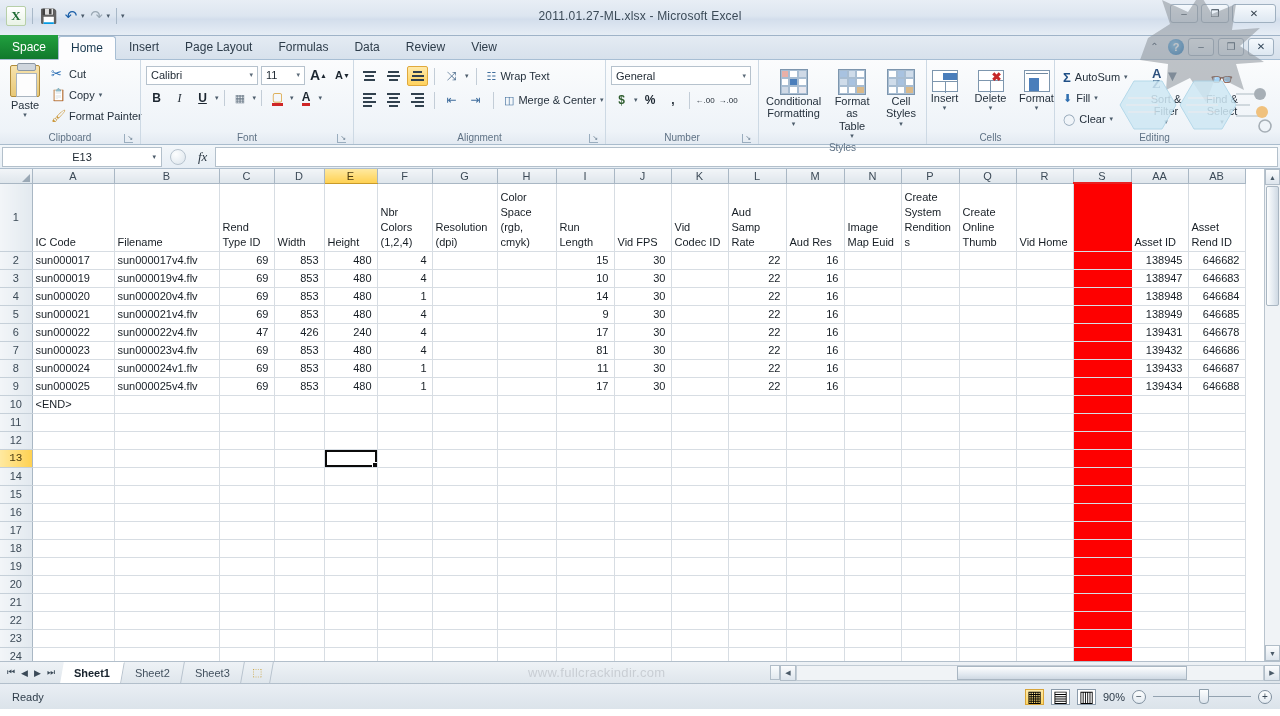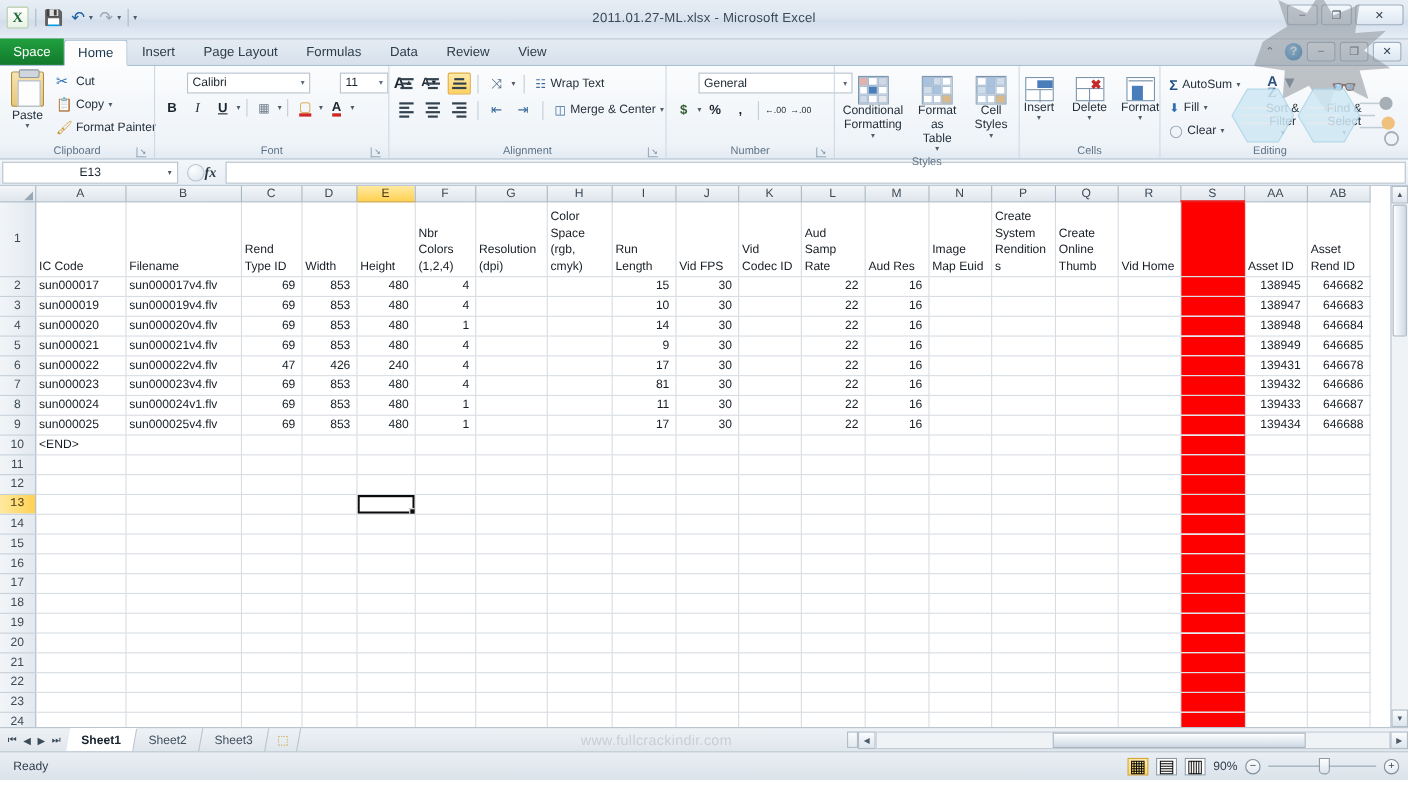--- a/index.html
+++ b/index.html
@@ -124,21 +124,21 @@
   .ico.clip::after {
     content: ''; position: absolute; left: 5px; top: 7px; width: 19px; height: 22px;
     background: #fdfdfd; border: 1px solid #a9b4bf;
   }
   .ico.scissors { width: 14px; height: 14px; color: #2b6fb5; font-size: 13px; line-height: 14px; }
   .ico.copy2 { width: 14px; height: 14px; font-size: 12px; color: #3a7cc0; line-height: 14px;}
   .ico.brush { width: 14px; height: 14px; font-size: 12px; color: #c8912c; line-height: 14px;}
 
   .inputbox {
     height: 19px; border: 1px solid #b6c2cd; background: #fff; font-size: 11px;
-    display: flex; align-items: center; padding: 0 2px 0 4px; color: #1d2731; margin-left: 24px;
+    display: flex; align-items: center; padding: 0 2px 0 4px; color: #1d2731;
   }
   .inputbox .cv { margin-left: auto; font-size: 7px; color: #5c6b79; padding: 0 2px; }
 
   .sqbtn {
     width: 21px; height: 20px; display: flex; align-items: center; justify-content: center;
     font-size: 12px; color: #1d2731;
   }
   .sqbtn.on { background: linear-gradient(180deg,#ffe9a8,#ffd25e); border: 1px solid #e0a93c; border-radius: 2px; }
   .bar-ico { display: flex; flex-direction: column; gap: 2px; align-items: center; justify-content: center; }
   .bar-ico i { display: block; height: 2px; background: #32424f; }
@@ -164,21 +164,21 @@
   .fbar {
     height: 24px; background: linear-gradient(180deg,#f3f7fa,#e7eef5);
     display: flex; align-items: center; border-bottom: 1px solid #aebecd;
   }
   .namebox {
     width: 160px; height: 20px; margin-left: 2px; background: #fff; border: 1px solid #b3c0cb;
     display: flex; align-items: center; justify-content: center; position: relative;
     font-size: 11px; color: #1b2630;
   }
   .namebox .nb-caret { position: absolute; right: 5px; font-size: 7px; color: #4b5a69; }
-  .fx-zone { display: flex; align-items: center; gap: 0; padding: 0 8px; font-weight: bold; }
+  .fx-zone { display: flex; align-items: center; gap: 12px; padding: 0 8px; }
   .fx-round {
     width: 16px; height: 16px; border-radius: 50%; border: 1px solid #b8c4cf;
     background: radial-gradient(circle at 35% 30%, #fdfefe, #dbe4ec);
   }
   .fx-txt { font-family: "Liberation Serif", serif; font-style: italic; font-size: 13px; color: #2a3742; }
   .finput { flex: 1; height: 20px; background: #fff; border: 1px solid #b3c0cb; margin-right: 2px; }
 
   
   .gridwrap { position: relative; height: 492px; background: #fff; overflow: hidden; }
   table.grid { border-collapse: collapse; table-layout: fixed; }

